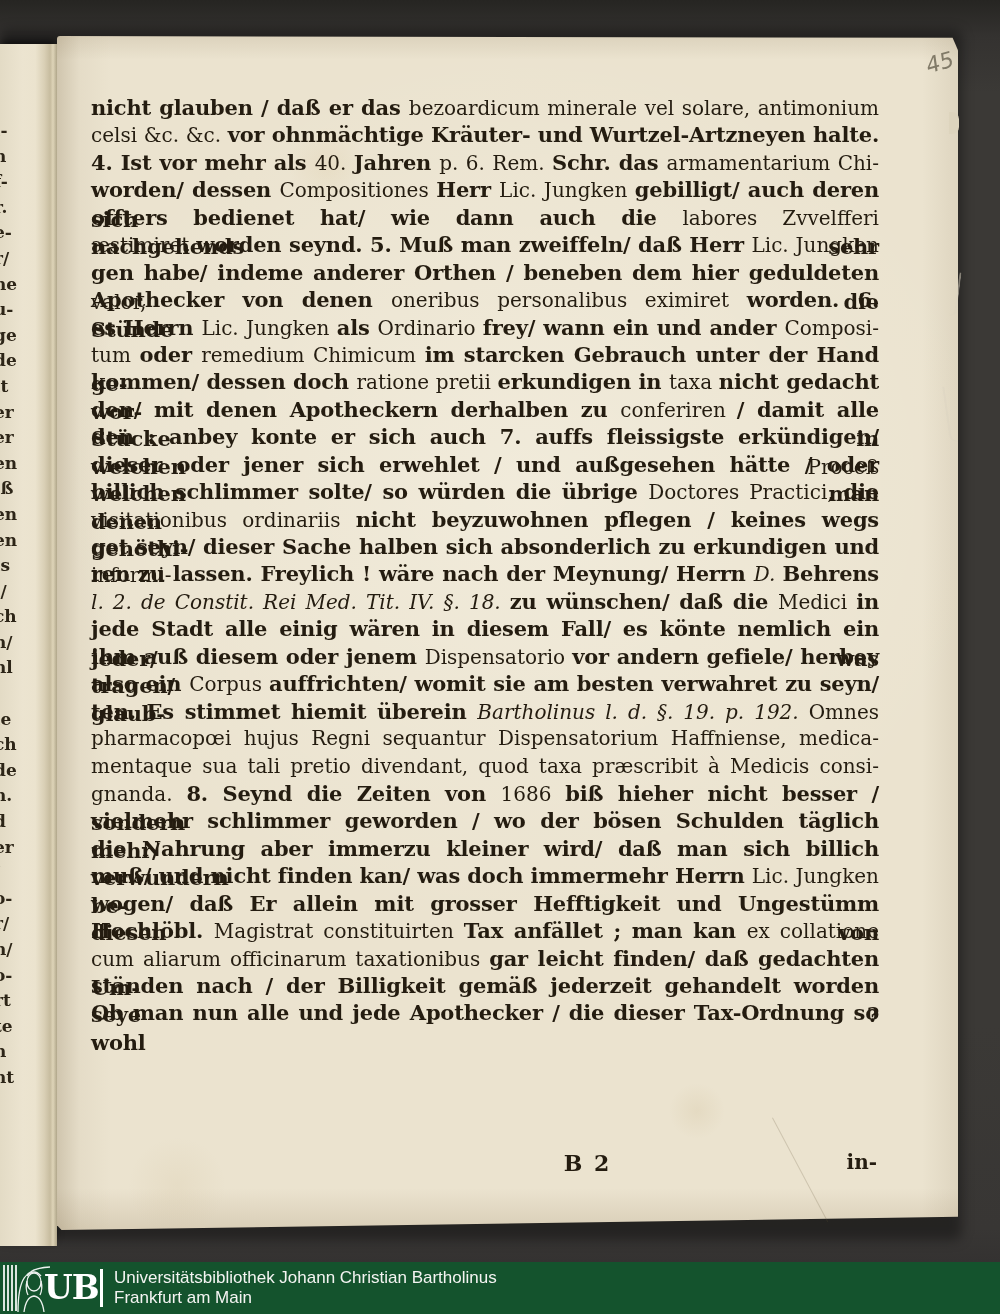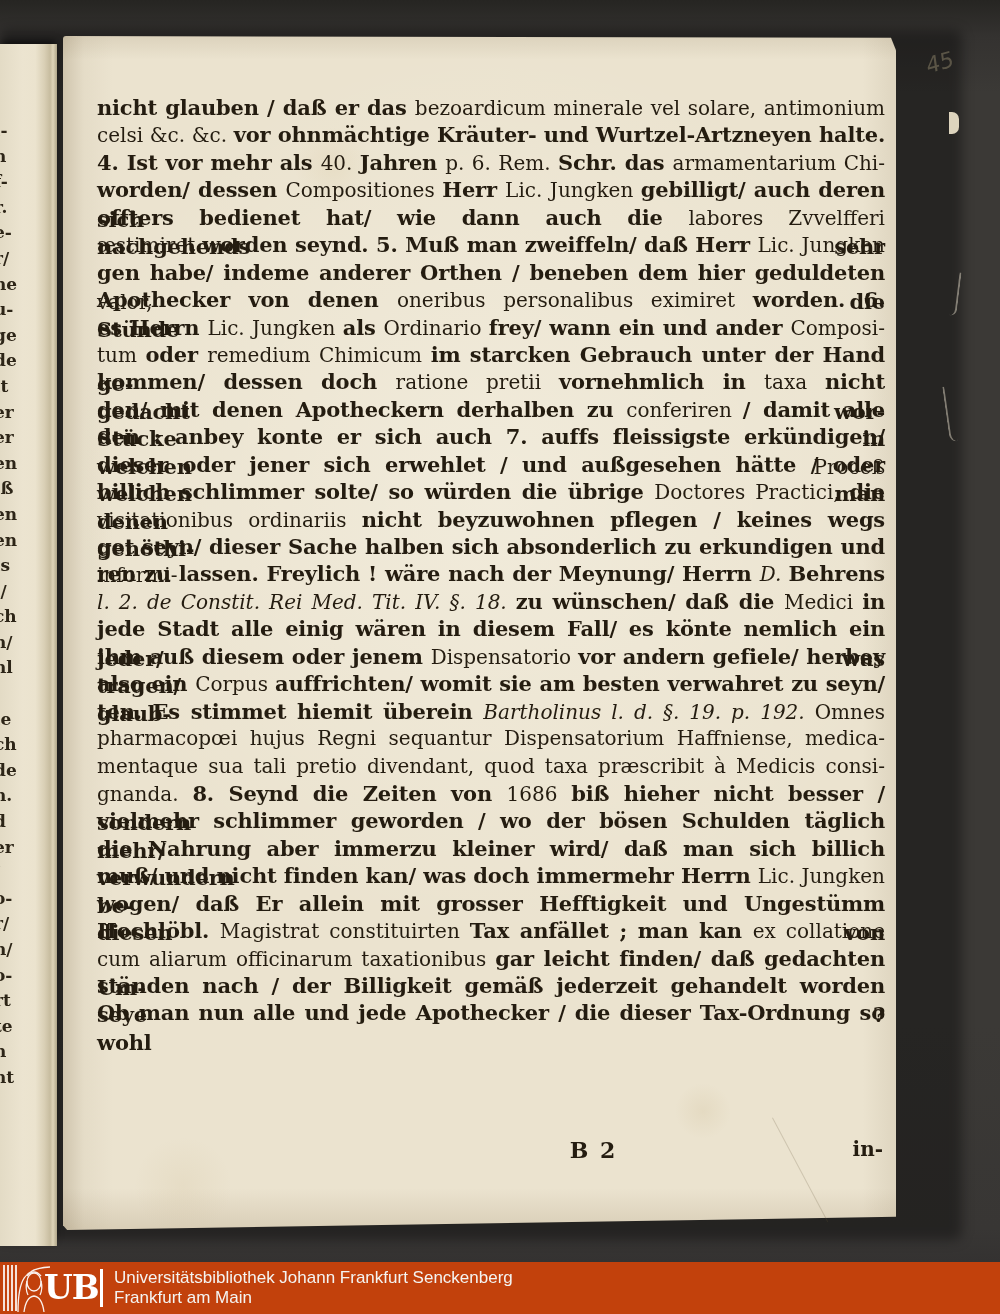--- a/index.html
+++ b/index.html
@@ -18,21 +18,21 @@
     background:linear-gradient(90deg,#e3dbc5 0%,#ece4d0 40%,#ebe3ce 62%,#d9cfb5 78%,#c7bc9f 88%,#ded4b8 93%,#b0a68a 100%);
     box-shadow:0 -5px 7px -2px rgba(0,0,0,.55);
   }
   .fragments{
     position:absolute;left:-6px;top:74px;width:32px;overflow:hidden;
     font-weight:700;font-size:17px;line-height:25.6px;color:#2d2517;
     text-align:left;
   }
   .fragments div{height:25.6px;}
   .main-page{
-    position:absolute;left:63px;top:36px;width:833px;height:1194px;
+    position:absolute;left:57px;top:36px;width:901px;height:1194px;
     background:
       radial-gradient(ellipse 70% 50% at 52% 38%, rgba(255,253,245,.30), rgba(255,253,245,0) 75%),
       radial-gradient(circle 55px at 270px 130px, rgba(186,150,80,.10), rgba(186,150,80,0) 70%),
       radial-gradient(circle 40px at 640px 1075px, rgba(170,140,80,.10), rgba(170,140,80,0) 70%),
       radial-gradient(circle 70px at 120px 1150px, rgba(170,140,80,.08), rgba(170,140,80,0) 70%),
       linear-gradient(90deg, rgba(110,90,55,.22) 0%, rgba(110,90,55,.05) 2.5%, rgba(110,90,55,0) 6%, rgba(110,90,55,0) 96%, rgba(110,90,55,.10) 100%),
       linear-gradient(180deg, rgba(110,90,55,.12) 0%, rgba(110,90,55,0) 2%, rgba(110,90,55,0) 96.5%, rgba(120,95,55,.16) 100%),
       #ebe3cf;
     border-radius:3px 7px 12px 3px;
     clip-path:polygon(0 0,99.4% 0.15%,100% 1.2%,100% 98.9%,0.5% 100%,0 99.6%);
@@ -47,21 +47,21 @@
     position:absolute;left:34px;top:58px;width:788px;color:#241c10;
   }
   .line{
     height:27.45px;line-height:27.45px;
     text-align:justify;text-align-last:justify;
     overflow:visible;white-space:normal;
   }
   .seg-f{font-weight:700;font-size:21px;letter-spacing:-0.2px;}
   .seg-a{font-weight:400;font-size:20px;}
   .seg-i{font-weight:400;font-style:italic;font-size:20px;}
-  .sig-row{position:relative;height:29px;margin-top:1px;text-align:center;}
+  .sig-row{position:relative;height:29px;margin-top:14px;text-align:center;}
   .signature{
     position:absolute;left:60%;font-weight:700;font-size:22px;letter-spacing:2px;
   }
   .catchword{
     position:absolute;right:2px;font-weight:700;font-size:20px;
   }
   
   .pencil-mark{
     position:absolute;left:926px;top:50px;
     font-family:"DejaVu Sans",sans-serif;font-size:22px;color:rgba(104,97,80,.8);
@@ -69,21 +69,21 @@
   }
   .pencil-scratch{
     position:absolute;left:772px;top:1118px;width:1px;height:118px;
     background:rgba(100,86,58,.22);transform:rotate(-28deg);transform-origin:top left;
   }
   .thread{position:absolute;border-right:2px solid rgba(219,212,193,.5);}
   .thread-1{left:952px;top:272px;width:5px;height:44px;border-radius:0 0 10px 0;transform:rotate(7deg);}
   .thread-2{left:946px;top:386px;width:6px;height:56px;border-radius:0 0 0 10px;transform:rotate(-8deg);border-right:none;border-left:2px solid rgba(219,212,193,.5);}
   
   .footer{
-    position:absolute;left:0;top:1262px;width:1000px;height:52px;background:#c2410c;
+    position:absolute;left:0;top:1262px;width:1000px;height:52px;background:#14532d;
   }
   .logo{position:absolute;left:0;top:0;width:110px;height:52px;}
   .logo-line{position:absolute;top:3px;width:2px;height:46px;background:rgba(255,255,255,.85);}
   .ll1{left:3px;} .ll2{left:7px;} .ll3{left:11px;} .ll4{left:15px;}
   .logo-bust{position:absolute;left:15px;top:2px;}
   .logo-ub{
     position:absolute;left:44px;top:5px;
     font-family:"DejaVu Serif",serif;font-weight:700;font-size:33px;line-height:42px;
     color:#ffffff;letter-spacing:-1px;
   }
@@ -147,21 +147,21 @@
       <div class="line"><span class="seg-f">nicht glauben / daß er das </span> <span class="seg-a">bezoardicum minerale vel solare, antimonium</span> </div>
       <div class="line"><span class="seg-a">celsi &amp;c. &amp;c. </span> <span class="seg-f">vor ohnmächtige Kräuter- und Wurtzel-Artzneyen halte.</span> </div>
       <div class="line"><span class="seg-f">4. Ist vor mehr als </span> <span class="seg-a">40. </span> <span class="seg-f">Jahren </span> <span class="seg-a">p. 6. Rem. </span> <span class="seg-f">Schr. das </span> <span class="seg-a">armamentarium Chi-</span> </div>
       <div class="line"><span class="seg-f">worden/ dessen </span> <span class="seg-a">Compositiones </span> <span class="seg-f">Herr </span> <span class="seg-a">Lic. Jungken </span> <span class="seg-f">gebilligt/ auch deren sich</span> </div>
       <div class="line"><span class="seg-f">offters bedienet hat/ wie dann auch die </span> <span class="seg-a">labores Zvvelfferi </span> <span class="seg-f">nachgehends sehr</span> </div>
       <div class="line"><span class="seg-a">æstimiret </span> <span class="seg-f">worden seynd. 5. Muß man zweiffeln/ daß Herr </span> <span class="seg-a">Lic. Jungken</span> </div>
       <div class="line"><span class="seg-f">gen habe/ indeme anderer Orthen / beneben dem hier geduldeten </span> <span class="seg-a">valor, </span> <span class="seg-f">die</span> </div>
       <div class="line"><span class="seg-f">Apothecker von denen </span> <span class="seg-a">oneribus personalibus eximiret </span> <span class="seg-f">worden. 6. Stünde</span> </div>
       <div class="line"><span class="seg-f">es Herrn </span> <span class="seg-a">Lic. Jungken </span> <span class="seg-f">als </span> <span class="seg-a">Ordinario </span> <span class="seg-f">frey/ wann ein und ander </span> <span class="seg-a">Composi-</span> </div>
       <div class="line"><span class="seg-a">tum </span> <span class="seg-f">oder </span> <span class="seg-a">remedium Chimicum </span> <span class="seg-f">im starcken Gebrauch unter der Hand ge-</span> </div>
-      <div class="line"><span class="seg-f">kommen/ dessen doch </span> <span class="seg-a">ratione pretii </span> <span class="seg-f">vornehmlich in </span> <span class="seg-a">taxa </span> <span class="seg-f">nicht gedacht wor-</span> </div>
+      <div class="line"><span class="seg-f">kommen/ dessen doch </span> <span class="seg-a">ratione pretii </span> <span class="seg-f">erkundigen in </span> <span class="seg-a">taxa </span> <span class="seg-f">nicht gedacht wor-</span> </div>
       <div class="line"><span class="seg-f">den/ mit denen Apotheckern derhalben zu </span> <span class="seg-a">conferiren</span> <span class="seg-f">/ damit alle Stücke in</span> </div>
       <div class="line"><span class="seg-f">den : anbey konte er sich auch 7. auffs fleissigste erkündigen/ welchen </span> <span class="seg-a">Proceß</span> </div>
       <div class="line"><span class="seg-f">dieser oder jener sich erwehlet / und außgesehen hätte / oder welchen man</span> </div>
       <div class="line"><span class="seg-f">billich schlimmer solte/ so würden die übrige </span> <span class="seg-a">Doctores Practici, </span> <span class="seg-f">die denen</span> </div>
       <div class="line"><span class="seg-a">visitationibus ordinariis </span> <span class="seg-f">nicht beyzuwohnen pflegen / keines wegs genöthi-</span> </div>
       <div class="line"><span class="seg-f">get seyn/ dieser Sache halben sich absonderlich zu erkundigen und </span> <span class="seg-a">informi-</span> </div>
       <div class="line"><span class="seg-f">ren zu lassen. Freylich ! wäre nach der Meynung/ Herrn </span> <span class="seg-i">D. </span> <span class="seg-f">Behrens</span> </div>
       <div class="line"><span class="seg-i">l. 2. de Constit. Rei Med. Tit. IV. §. 18. </span> <span class="seg-f">zu wünschen/ daß die </span> <span class="seg-a">Medici </span> <span class="seg-f">in</span> </div>
       <div class="line"><span class="seg-f">jede Stadt alle einig wären in diesem Fall/ es könte nemlich ein jeder/ was</span> </div>
       <div class="line"><span class="seg-f">ihm auß diesem oder jenem </span> <span class="seg-a">Dispensatorio </span> <span class="seg-f">vor andern gefiele/ herbey tragen/</span> </div>
@@ -206,16 +206,16 @@
         <path d="M12 12 Q19 4 26 12"></path>
         <path d="M12 17 Q10 25 13 31"></path>
         <path d="M26 17 Q28 25 25 31"></path>
         <path d="M9 48 Q11 33 19 32 Q27 33 29 48"></path>
       </g>
     </svg>
     <span class="logo-ub">UB</span>
     <span class="logo-bar"></span>
   </div>
   <div class="footer-text">
-    <div>Universitätsbibliothek Johann Frankfurt Senckenberg</div>
+    <div>Universitätsbibliothek Johann Christian Bartholinus</div>
     <div>Frankfurt am Main</div>
   </div>
 </div>
 
 </body></html>

